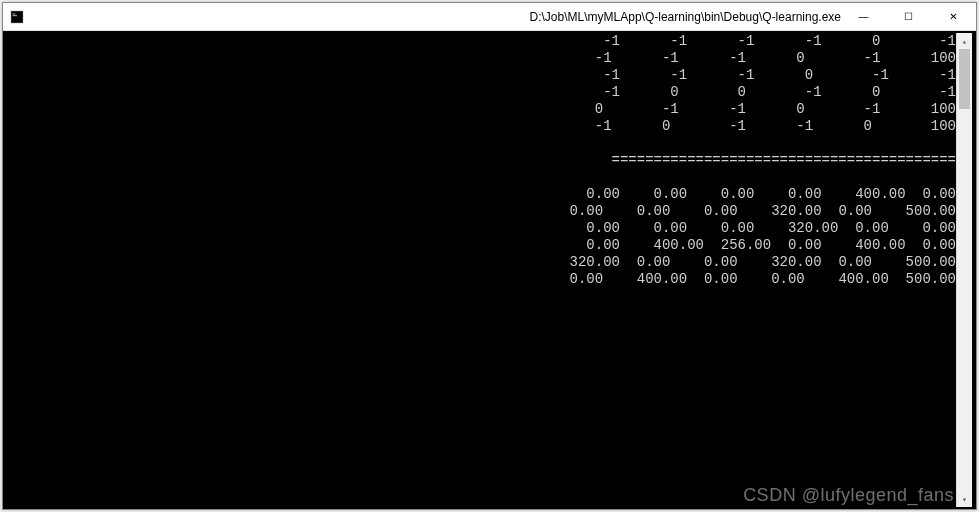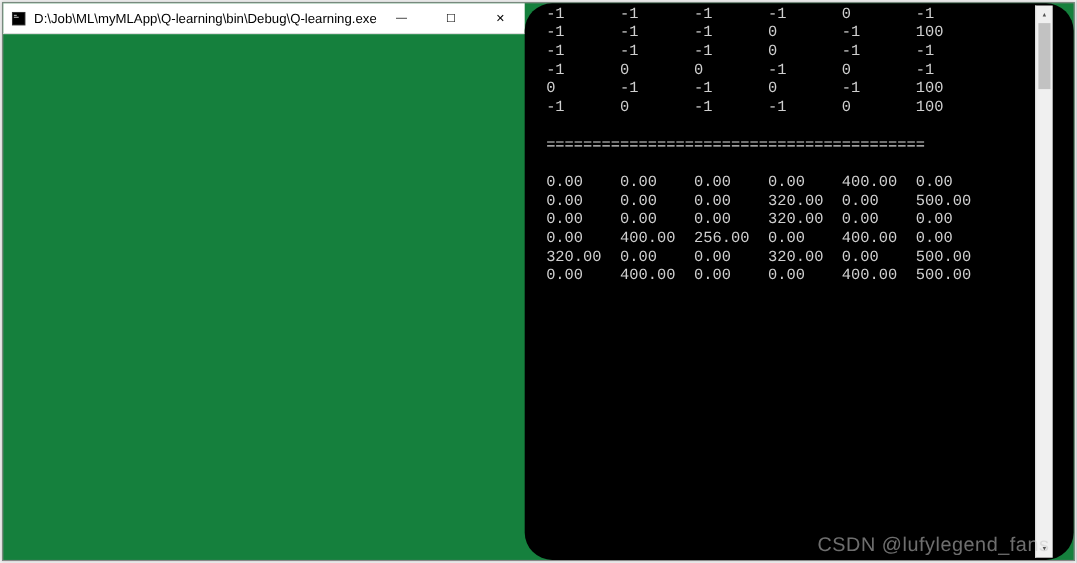--- a/index.html
+++ b/index.html
@@ -10,25 +10,26 @@
       font-family: "Segoe UI", Tahoma, sans-serif;
       position: relative;
       overflow: hidden;
     }
     .window {
       position: absolute;
       top: 2px;
       left: 2px;
       right: 2px;
       bottom: 2px;
-      background: #15803d;
+      background: #0c4a6e;
       border: 1px solid #888;
       display: flex;
-      flex-direction: row;
+      flex-direction: column;
       box-shadow: 0 0 3px rgba(0,0,0,0.2);
+      text-align: right;
     }
     .titlebar {
       height: 28px;
       background: #fff;
       display: flex;
       align-items: center;
       border-bottom: 1px solid #ddd;
     }
     .titlebar-icon {
       width: 16px;
@@ -59,25 +60,24 @@
       color: #000;
       cursor: pointer;
     }
     .console-body {
       flex: 1;
       background: #000;
       color: #cfcfcf;
       font-family: "Consolas", "Courier New", monospace;
       font-size: 14px;
       line-height: 17px;
-      padding: 2px 19px;
+      padding: 2px 4px;
       display: flex;
       overflow: hidden;
       white-space: pre;
-      border-radius: 25px;
     }
     .console-content { flex: 1; }
     .scrollbar {
       width: 16px;
       background: #f0f0f0;
       display: flex;
       flex-direction: column;
       align-items: center;
       border-left: 1px solid #ddd;
     }

